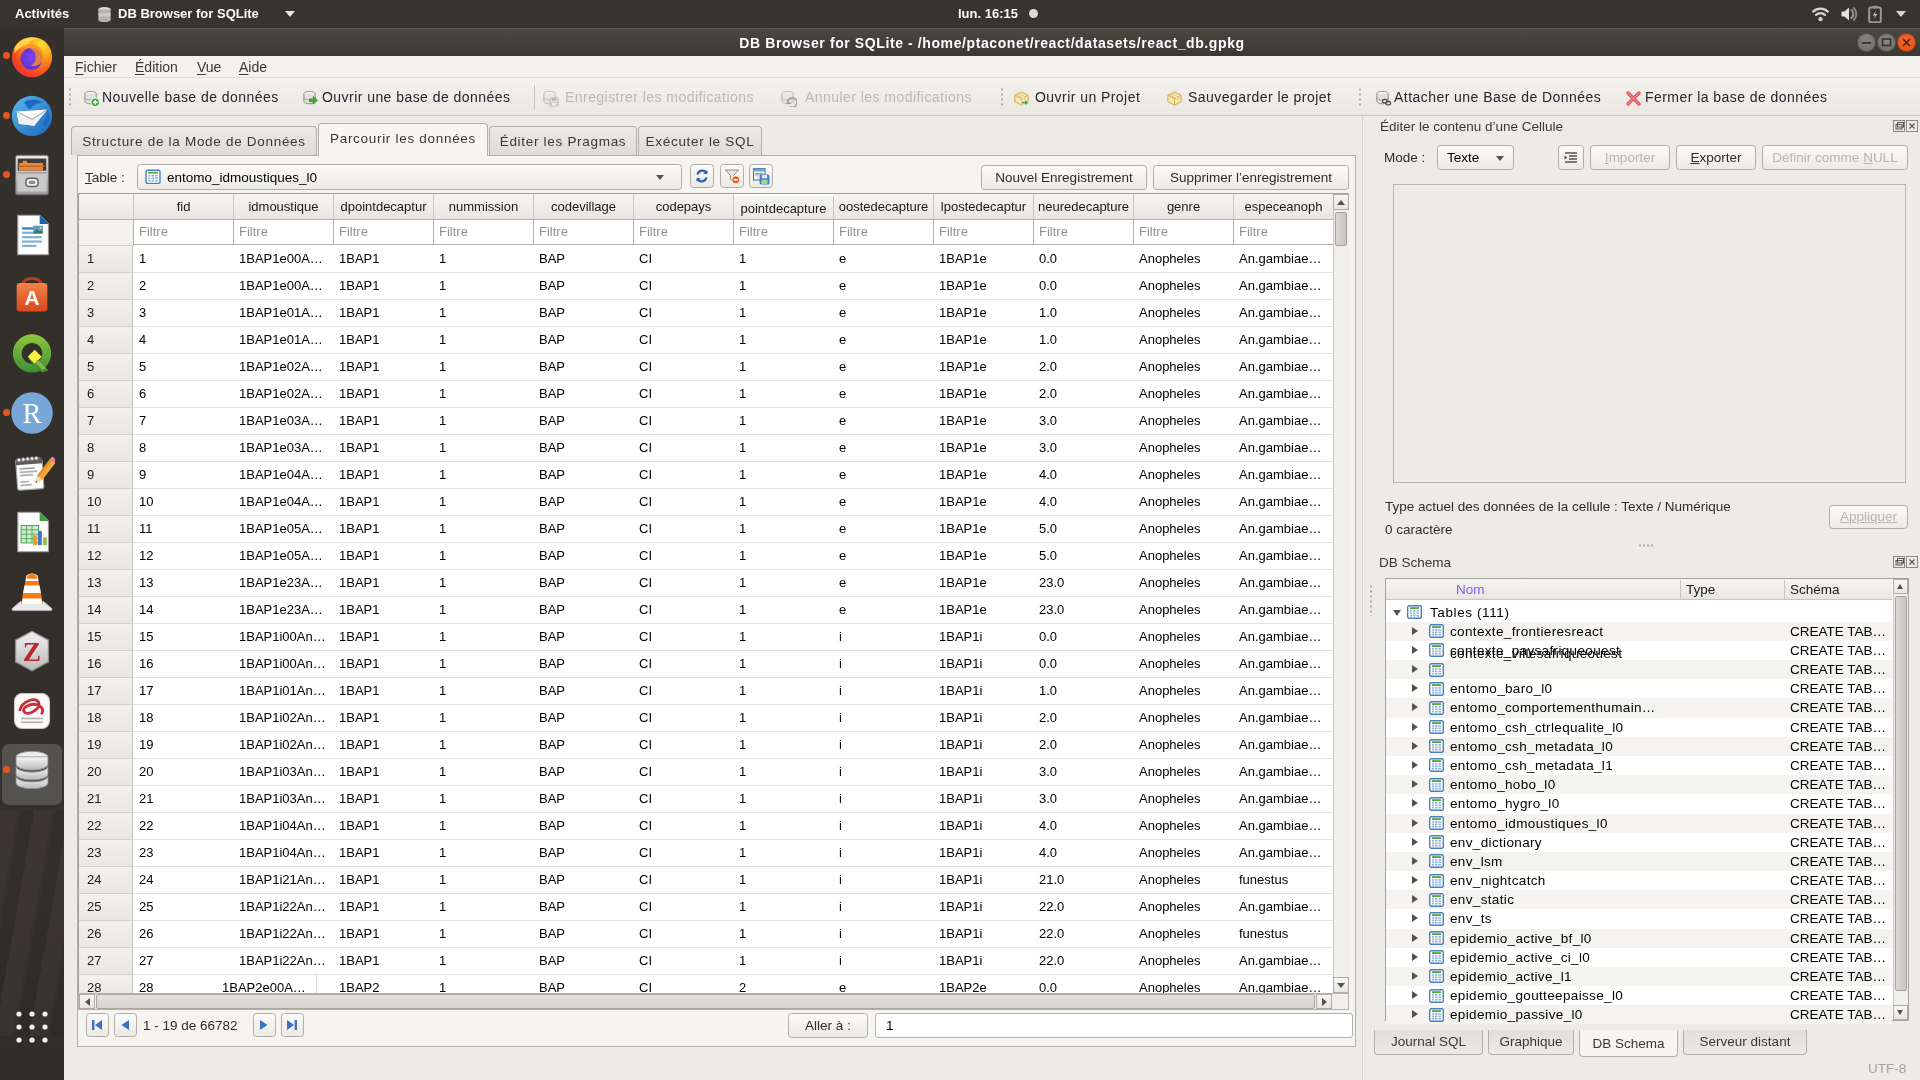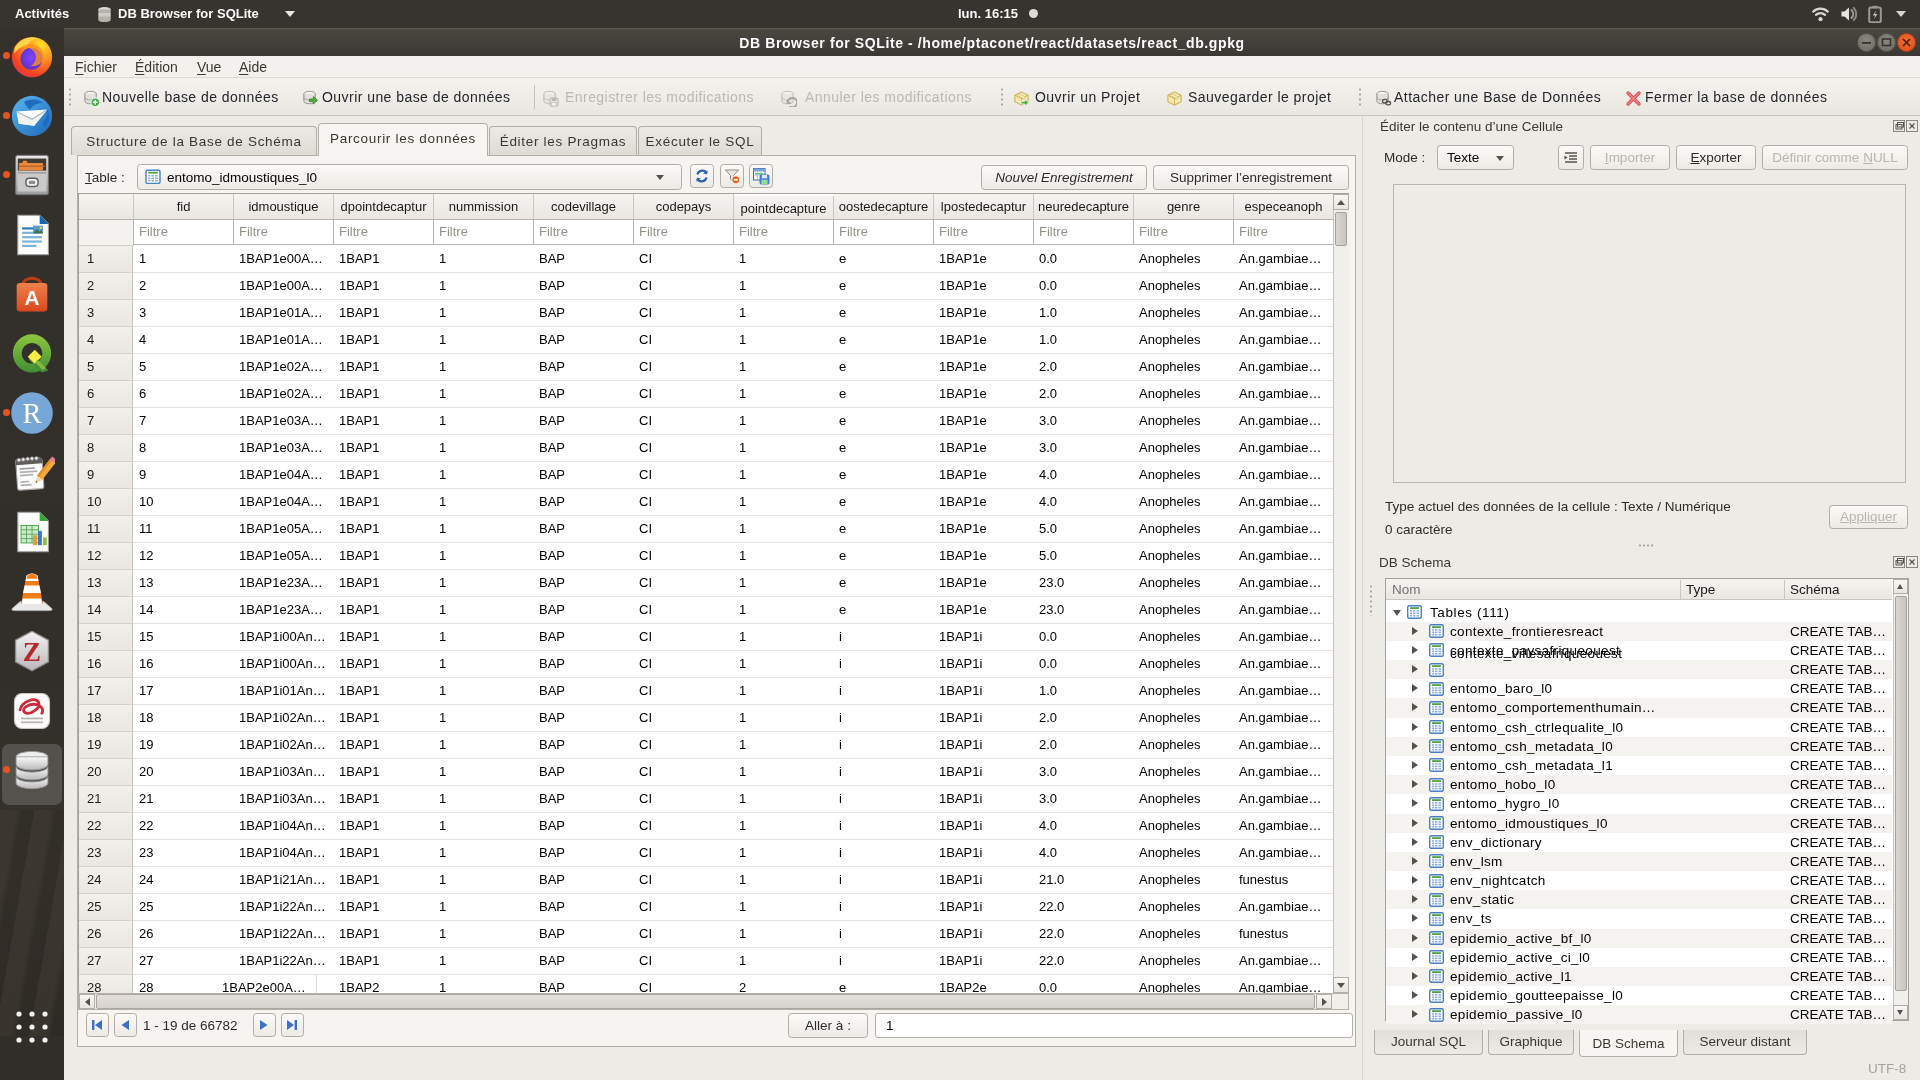--- a/index.html
+++ b/index.html
@@ -343,21 +343,21 @@
       <rect x="8" y="10" width="5" height="3.6" rx="1.8" fill="none" stroke="#55524d" stroke-width="1.4"></rect>
       <rect x="11.5" y="12.2" width="5" height="3.6" rx="1.8" fill="none" stroke="#55524d" stroke-width="1.4"></rect>
     </svg>
     <div class="tbtxt" style="left:1330px;">Attacher une Base de Données</div>
     <svg class="abs" style="left:1561px;top:12px;" width="17" height="17" viewBox="0 0 17 17">
       <path d="M3 3 L14 14 M14 3 L3 14" stroke="#e25056" stroke-width="3.4" stroke-linecap="round"></path>
       <path d="M3 3 L14 14 M14 3 L3 14" stroke="#ef8287" stroke-width="1.4" stroke-linecap="round"></path>
     </svg>
     <div class="tbtxt" style="left:1581px;">Fermer la base de données</div>
   </div>
-<div class="tab" style="left:71px;top:126px;width:246px;height:29px;"><span>Structure de la Base de Schéma</span></div>
+<div class="tab" style="left:71px;top:126px;width:246px;height:29px;"><span>Structure de la Mode de Données</span></div>
 <div class="tab active" style="left:318px;top:123px;width:170px;height:33px;z-index:5;"><span>Parcourir les données</span></div>
 <div class="tab" style="left:489px;top:126px;width:148px;height:29px;"><span>Éditer les Pragmas</span></div>
 <div class="tab" style="left:638px;top:126px;width:124px;height:29px;"><span>Exécuter le SQL</span></div>
 <div class="abs" id="mainpanel">
     <div class="txt" style="left:7px;top:14px;font-size:13.5px;color:#2e2c29;"><u>T</u>able :</div>
     <div class="btn" style="left:59px;top:8px;width:545px;height:26px;"></div>
     <svg class="abs" style="left:67px;top:13px;" width="16" height="16" viewBox="0 0 16 16">
 <rect x="1" y="1.2" width="14" height="13.2" rx="1.5" fill="#fff" stroke="#4a7fc4" stroke-width="1.4"></rect>
 <rect x="3.2" y="2.8" width="9.6" height="1.8" fill="#52a53a"></rect>
 <g fill="#88afdd">
@@ -390,21 +390,21 @@
     <div class="btn" style="left:671px;top:8px;width:24px;height:24px;"></div>
     <svg class="abs" style="left:674px;top:11px;" width="18" height="18" viewBox="0 0 18 18">
 <rect x="1.5" y="1.5" width="11.5" height="11.5" fill="#fff" stroke="#3465a4" stroke-width="1"></rect>
 <rect x="1.5" y="1.5" width="11.5" height="3" fill="#7ba3d0"></rect>
 <rect x="3" y="6" width="8.5" height="1.5" fill="#55cc55"></rect>
 <path d="M1.5 8 h11.5 M5.3 4.5 v8.5 M9.1 4.5 v8.5" stroke="#9db7d8" stroke-width="0.9"></path>
 <rect x="8" y="8" width="9" height="9" rx="1" fill="#5b8dd6" stroke="#2f62ae" stroke-width="0.8"></rect>
 <rect x="10" y="8" width="5" height="3.2" fill="#dce8f8"></rect>
 <rect x="9.5" y="13" width="6" height="4" fill="#8fe08f"></rect>
 </svg>
-    <div class="btn" style="left:903px;top:9px;width:166px;height:25px;line-height:23px;font-style:italic;">Nouvel Enregistrement</div>
+    <div class="btn" style="left:903px;top:9px;width:166px;height:25px;line-height:23px;">Nouvel Enregistrement</div>
     <div class="btn" style="left:1075px;top:9px;width:196px;height:25px;line-height:23px;">Supprimer l’enregistrement</div>
   </div>
 <div class="abs" id="gridwrap"></div>
 <div class="abs" style="left:78px;top:193px;width:1271px;height:816px;background:#fff;border:1px solid #a5a19b;z-index:3;"></div>
 <div class="gh" style="left:79px;width:55px;z-index:4;top:194px;"></div>
 <div class="gh" style="left:134px;width:100px;z-index:4;top:194px;">fid</div>
 <div class="gh" style="left:234px;width:100px;z-index:4;top:194px;">idmoustique</div>
 <div class="gh" style="left:334px;width:100px;z-index:4;top:194px;">dpointdecaptur</div>
 <div class="gh" style="left:434px;width:100px;z-index:4;top:194px;">nummission</div>
 <div class="gh" style="left:534px;width:100px;z-index:4;top:194px;">codevillage</div>
@@ -856,21 +856,21 @@
 <svg class="abs" style="left:1893px;top:556px;" width="25" height="12" viewBox="0 0 25 12">
     <rect x="0.5" y="0.5" width="11" height="11" fill="none" stroke="#8a8781" stroke-width="1"></rect>
     <rect x="3" y="4.5" width="6" height="4.5" fill="none" stroke="#55524d" stroke-width="1"></rect>
     <rect x="4.5" y="2.5" width="6" height="4.5" fill="none" stroke="#55524d" stroke-width="1"></rect>
     <rect x="13.5" y="0.5" width="11" height="11" fill="none" stroke="#8a8781" stroke-width="1"></rect>
     <path d="M16.5 3.5 l5 5 M21.5 3.5 l-5 5" stroke="#55524d" stroke-width="1.2"></path>
   </svg>
 <div class="abs" style="left:1385px;top:578px;width:524px;height:443px;background:#fff;border:1px solid #a5a19b;"></div>
 <div class="abs" style="left:1369px;top:584px;width:5px;height:32px;background-image:radial-gradient(circle,#aaa69f 1px,transparent 1.2px);background-size:4px 5px;"></div>
 <div class="abs" style="left:1386px;top:579px;width:506px;height:21px;background:linear-gradient(#f6f4f1,#e9e6e1);border-bottom:1px solid #c9c5bf;"></div>
-<div class="txt" style="left:1392px;top:582px;font-size:13.5px;color:#737373;">Nom</div>
+<div class="txt" style="left:1456px;top:582px;font-size:13.5px;color:#8b5cf6;">Nom</div>
 <div class="txt" style="left:1686px;top:582px;font-size:13.5px;color:#1a1a1a;">Type</div>
 <div class="txt" style="left:1790px;top:582px;font-size:13.5px;color:#1a1a1a;">Schéma</div>
 <div class="abs" style="left:1680px;top:580px;width:1px;height:19px;background:#c9c5bf;"></div>
 <div class="abs" style="left:1784px;top:580px;width:1px;height:19px;background:#c9c5bf;"></div>
 <div class="abs" style="left:1386px;top:602.5px;width:506px;height:19px;background:#fff;"></div>
 <div class="abs" style="left:1393px;top:609.5px;width:0;height:0;border-left:4.5px solid transparent;border-right:4.5px solid transparent;border-top:6px solid #55524d;"></div>
 <svg class="abs" style="left:1407px;top:605px;" width="15" height="14" viewBox="0 0 15 14">
 <rect x="0.7" y="0.7" width="13.6" height="12.6" rx="1.5" fill="#fff" stroke="#4a7fc4" stroke-width="1.4"></rect>
 <rect x="3" y="2.2" width="9" height="1.8" fill="#52a53a"></rect>
 <g fill="#88afdd">

